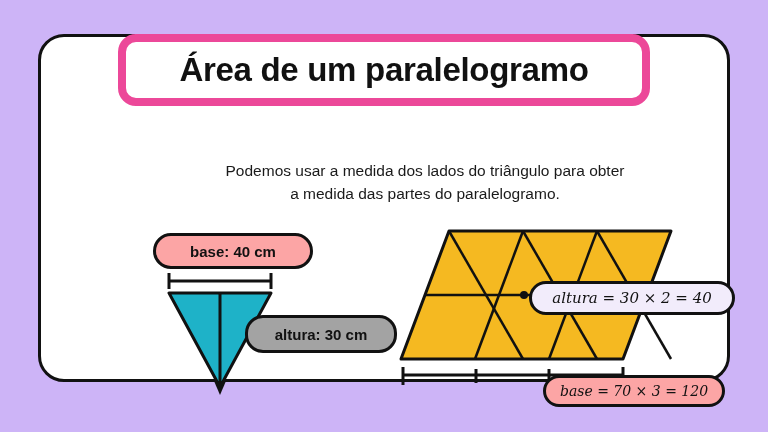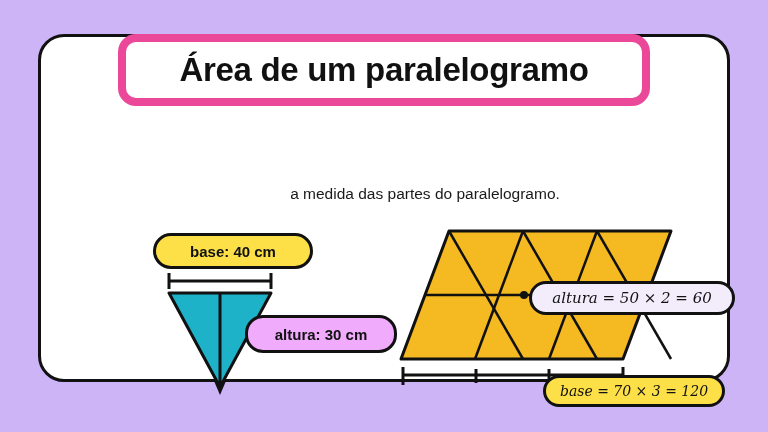--- a/index.html
+++ b/index.html
@@ -61,25 +61,25 @@
     border: 3px solid #111111;
     border-radius: 18px;
     display: flex;
     align-items: center;
     justify-content: center;
     font-weight: bold;
     color: #111111;
     white-space: nowrap;
   }
   .pill-green {
-    background: #fde047;
+    background: #fca5a5;
     text-align: center;
   }
   .pill-purple {
-    background: #f0abfc;
+    background: #a3a3a3;
   }
   .pill-white {
     background: #f2ecfb;
   }
   .pill-base-left {
     left: 112px;
     top: 196px;
     width: 160px;
     height: 36px;
     font-size: 15px;
@@ -123,21 +123,21 @@
     left: 360px;
     top: 182px;
   }
 </style>
 </head>
 <body>
 
 <div class="slide">
 
   <div class="subtitle">
-    <br>
+    <span>Podemos usar a medida dos lados do triângulo para obter</span><br>
     <span>a medida das partes do paralelogramo.</span>
   </div>
 
   <svg id="left-figure" class="fig" width="170" height="130" viewBox="0 0 170 130">
 
     <g>
       <line x1="28" y1="12" x2="130" y2="12" stroke="#111111" stroke-width="3"></line>
       <line x1="28" y1="4" x2="28" y2="20" stroke="#111111" stroke-width="3"></line>
       <line x1="130" y1="4" x2="130" y2="20" stroke="#111111" stroke-width="3"></line>
     </g>
@@ -178,21 +178,21 @@
 
   <div class="pill pill-green pill-base-left">
     <span>base: 40 cm</span>
   </div>
 
   <div class="pill pill-purple pill-altura-left">
     <span>altura: 30 cm</span>
   </div>
 
   <div class="pill pill-white pill-altura-right">
-    <span>altura = 50 × 2 = 60</span>
+    <span>altura = 30 × 2 = 40</span>
   </div>
 
   <div class="pill pill-green pill-base-right">
     <span>base = 70 × 3 = 120</span>
   </div>
 
 </div>
 
 <div class="title-box">
   <span class="title-text">Área de um paralelogramo</span>

